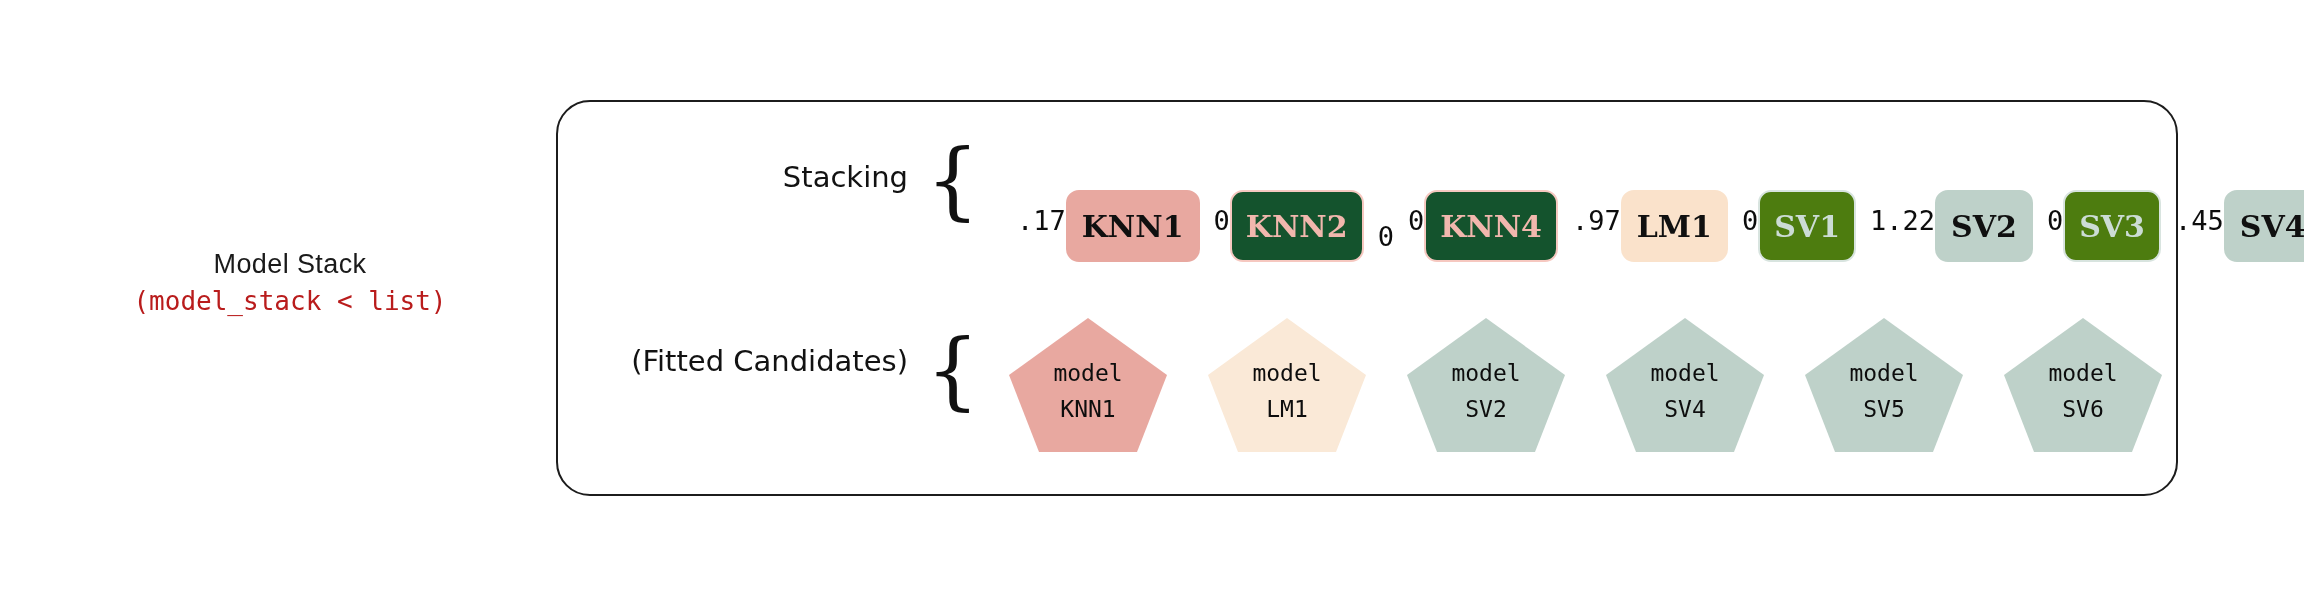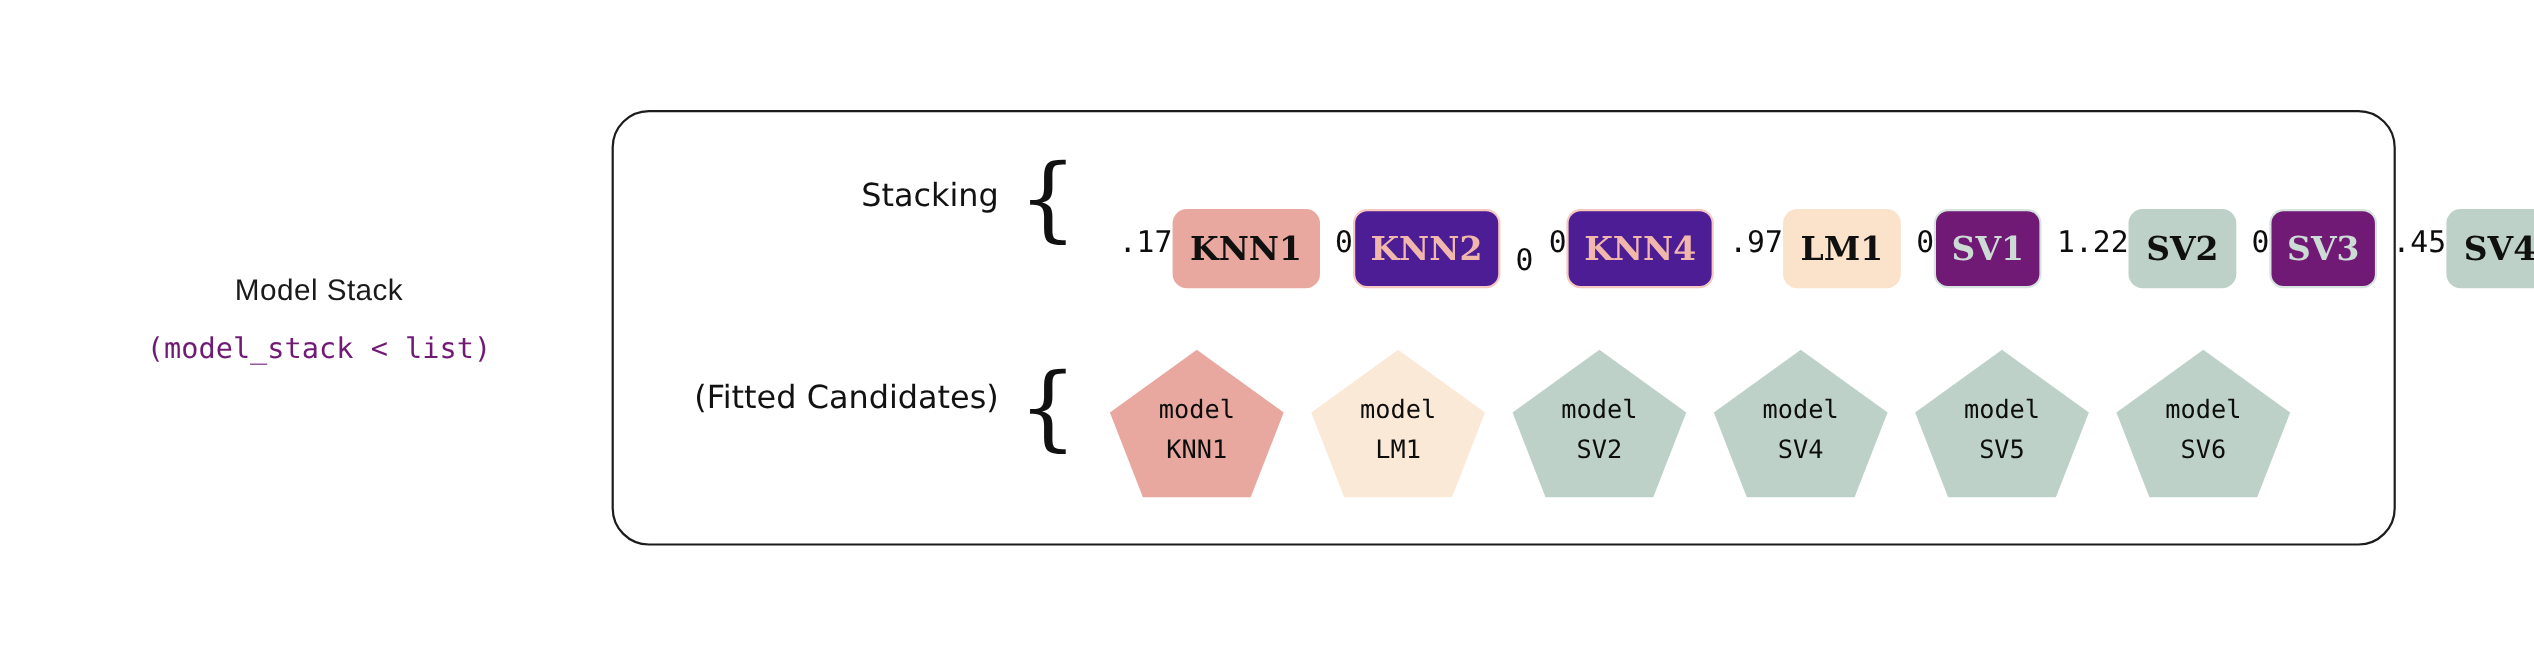--- a/index.html
+++ b/index.html
@@ -28,22 +28,22 @@
     font-size: 27px;
     font-weight: 400;
     color: #1a1a1a;
     letter-spacing: 0.4px;
     line-height: 1.25;
   }
   #left-title .title-sub {
     font-family: "DejaVu Sans Mono", monospace;
     font-size: 26px;
     font-weight: 400;
-    color: #701a75;
-    margin-top: 20px;
+    color: #b91c1c;
+    margin-top: 4px;
     line-height: 1.2;
     white-space: pre;
   }
 
   
   #stack-panel {
     position: absolute;
     left: 556px;
     top: 100px;
     width: 1622px;
@@ -112,33 +112,33 @@
     font-weight: 600;
     box-sizing: border-box;
     padding: 0 14px;
     white-space: nowrap;
   }
   .chip.w-wide { min-width: 104px; }
   .chip.w-narrow { min-width: 78px; }
 
   
   .chip.fill-salmon  { background: #e8a8a0; color: #101010; border: 2px solid #e8a8a0; }
-  .chip.out-salmon   { background: #4c1d95; color: #f1b7ad; border: 2px solid #f6c8c0; }
+  .chip.out-salmon   { background: #14532d; color: #f1b7ad; border: 2px solid #f6c8c0; }
   .chip.fill-peach   { background: #fae2cb; color: #101010; border: 2px solid #fae2cb; }
   .chip.fill-sage    { background: #bed1c9; color: #101010; border: 2px solid #bed1c9; }
-  .chip.out-sage     { background: #701a75; color: #ccdcd5; border: 2px solid #d8e4df; }
+  .chip.out-sage     { background: #4d7c0f; color: #ccdcd5; border: 2px solid #d8e4df; }
 
   
   #members-row {
     position: absolute;
     left: 449px;
     top: 214px;
     display: flex;
     align-items: flex-start;
-    gap: 21px;
+    gap: 37px;
   }
   .pentagon-wrap {
     position: relative;
     width: 162px;
     height: 138px;
   }
   .pentagon-wrap svg {
     position: absolute;
     left: 0;
     top: 0;

